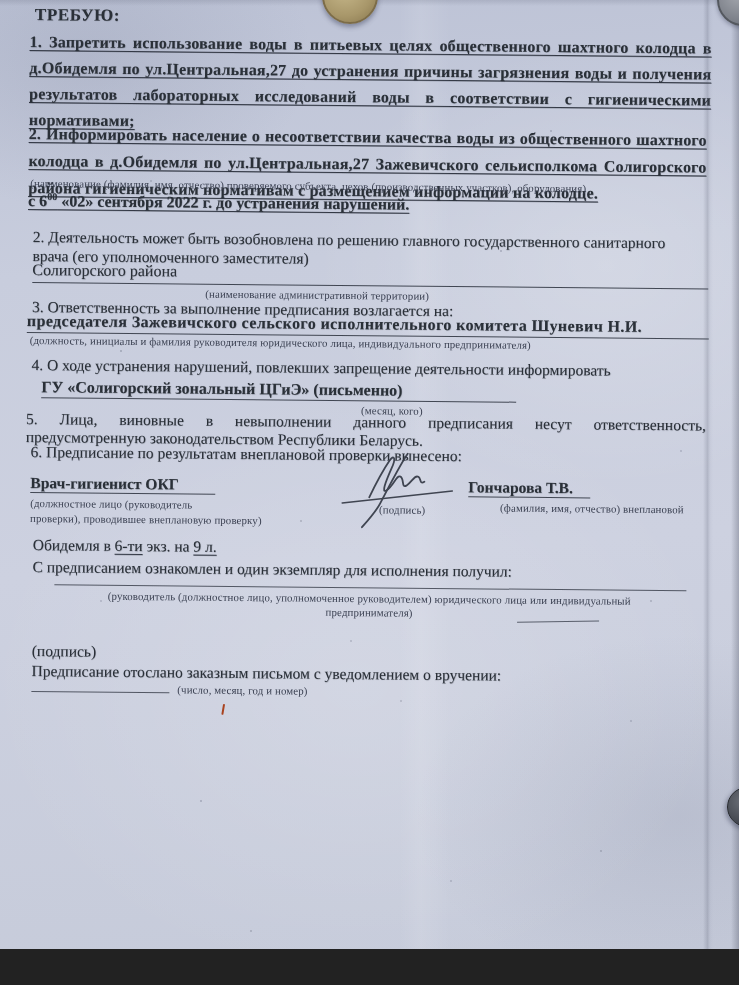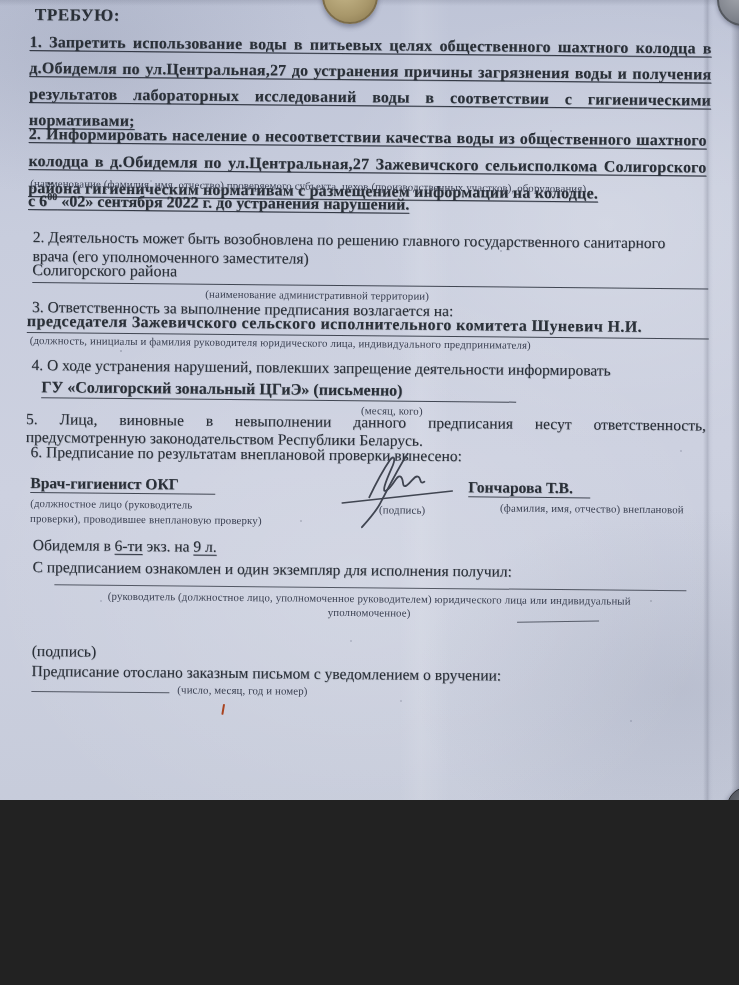--- a/index.html
+++ b/index.html
@@ -1,18 +1,18 @@
 <!DOCTYPE html>
 <html><head>
 <meta charset="utf-8">
 <style>
   html,body{margin:0;padding:0;}
   body{width:739px;height:985px;overflow:hidden;background:#222;}
   #page{
-    position:relative;width:739px;height:800px;overflow:hidden;
+    position:relative;width:739px;height:949px;overflow:hidden;
     font-family:"Liberation Serif", serif;color:#2a3038;
     background:
       radial-gradient(ellipse 320px 220px at 12% 6%, rgba(118,126,150,0.20), transparent 70%),
       radial-gradient(ellipse 420px 320px at 82% 28%, rgba(255,255,255,0.20), transparent 70%),
       radial-gradient(ellipse 520px 420px at 48% 72%, rgba(255,255,255,0.15), transparent 72%),
       radial-gradient(ellipse 380px 260px at 92% 86%, rgba(108,116,140,0.16), transparent 70%),
       linear-gradient(90deg, transparent 54%, rgba(255,255,255,0.10) 57%, transparent 61%),
       linear-gradient(176deg,#bdc3d6 0%,#c8cddd 28%,#cdd1e0 58%,#c6cbda 100%);
   }
   #doc{position:absolute;inset:0;transform:rotate(0.55deg);transform-origin:30px 0;
@@ -118,21 +118,21 @@
     <p class="abs b fill body-txt" style="left:473px;top:474px;width:122px;height:18px;">Гончарова Т.В.</p>
     <p class="abs note" style="left:505px;top:497px;">(фамилия, имя, отчество) внеплановой</p>
 
     <p class="abs body-txt" style="left:38px;top:536px;"><span>Обидемля в </span><span class="u">6-ти</span><span> экз. на </span><span class="u">9 л.</span></p>
 
     <p class="abs body-txt" style="left:38px;top:558px;">С предписанием ознакомлен и  один экземпляр для исполнения получил:</p>
 
     <div class="abs" style="left:60px;top:584px;width:632px;border-top:1.4px solid rgba(40,46,58,0.75);"></div>
 
     <p class="abs note" style="left:60px;top:589px;width:630px;text-align:center;line-height:13.5px;"><span>(руководитель (должностное лицо, уполномоченное руководителем) юридического лица или индивидуальный</span><br>
-       <span>уполномоченное)</span></p>
+       <span>предпринимателя)</span></p>
 
     <div class="abs" style="left:523px;top:616px;width:82px;border-top:1.3px solid rgba(40,46,58,0.7);transform:rotate(-1.5deg);"></div>
 
     <p class="abs body-txt" style="left:38px;top:642px;">(подпись)</p>
 
     <p class="abs body-txt" style="left:38px;top:662px;">Предписание отослано заказным письмом с уведомлением о вручении:</p>
 
     <p class="abs" style="left:38px;top:678px;"><span style="display:inline-block;width:138px;height:12px;border-bottom:1.4px solid rgba(40,46,58,0.75);"></span><span class="note" style="margin-left:8px;">(число, месяц, год и номер)</span></p>
 
     <div class="pen-mark"></div>

